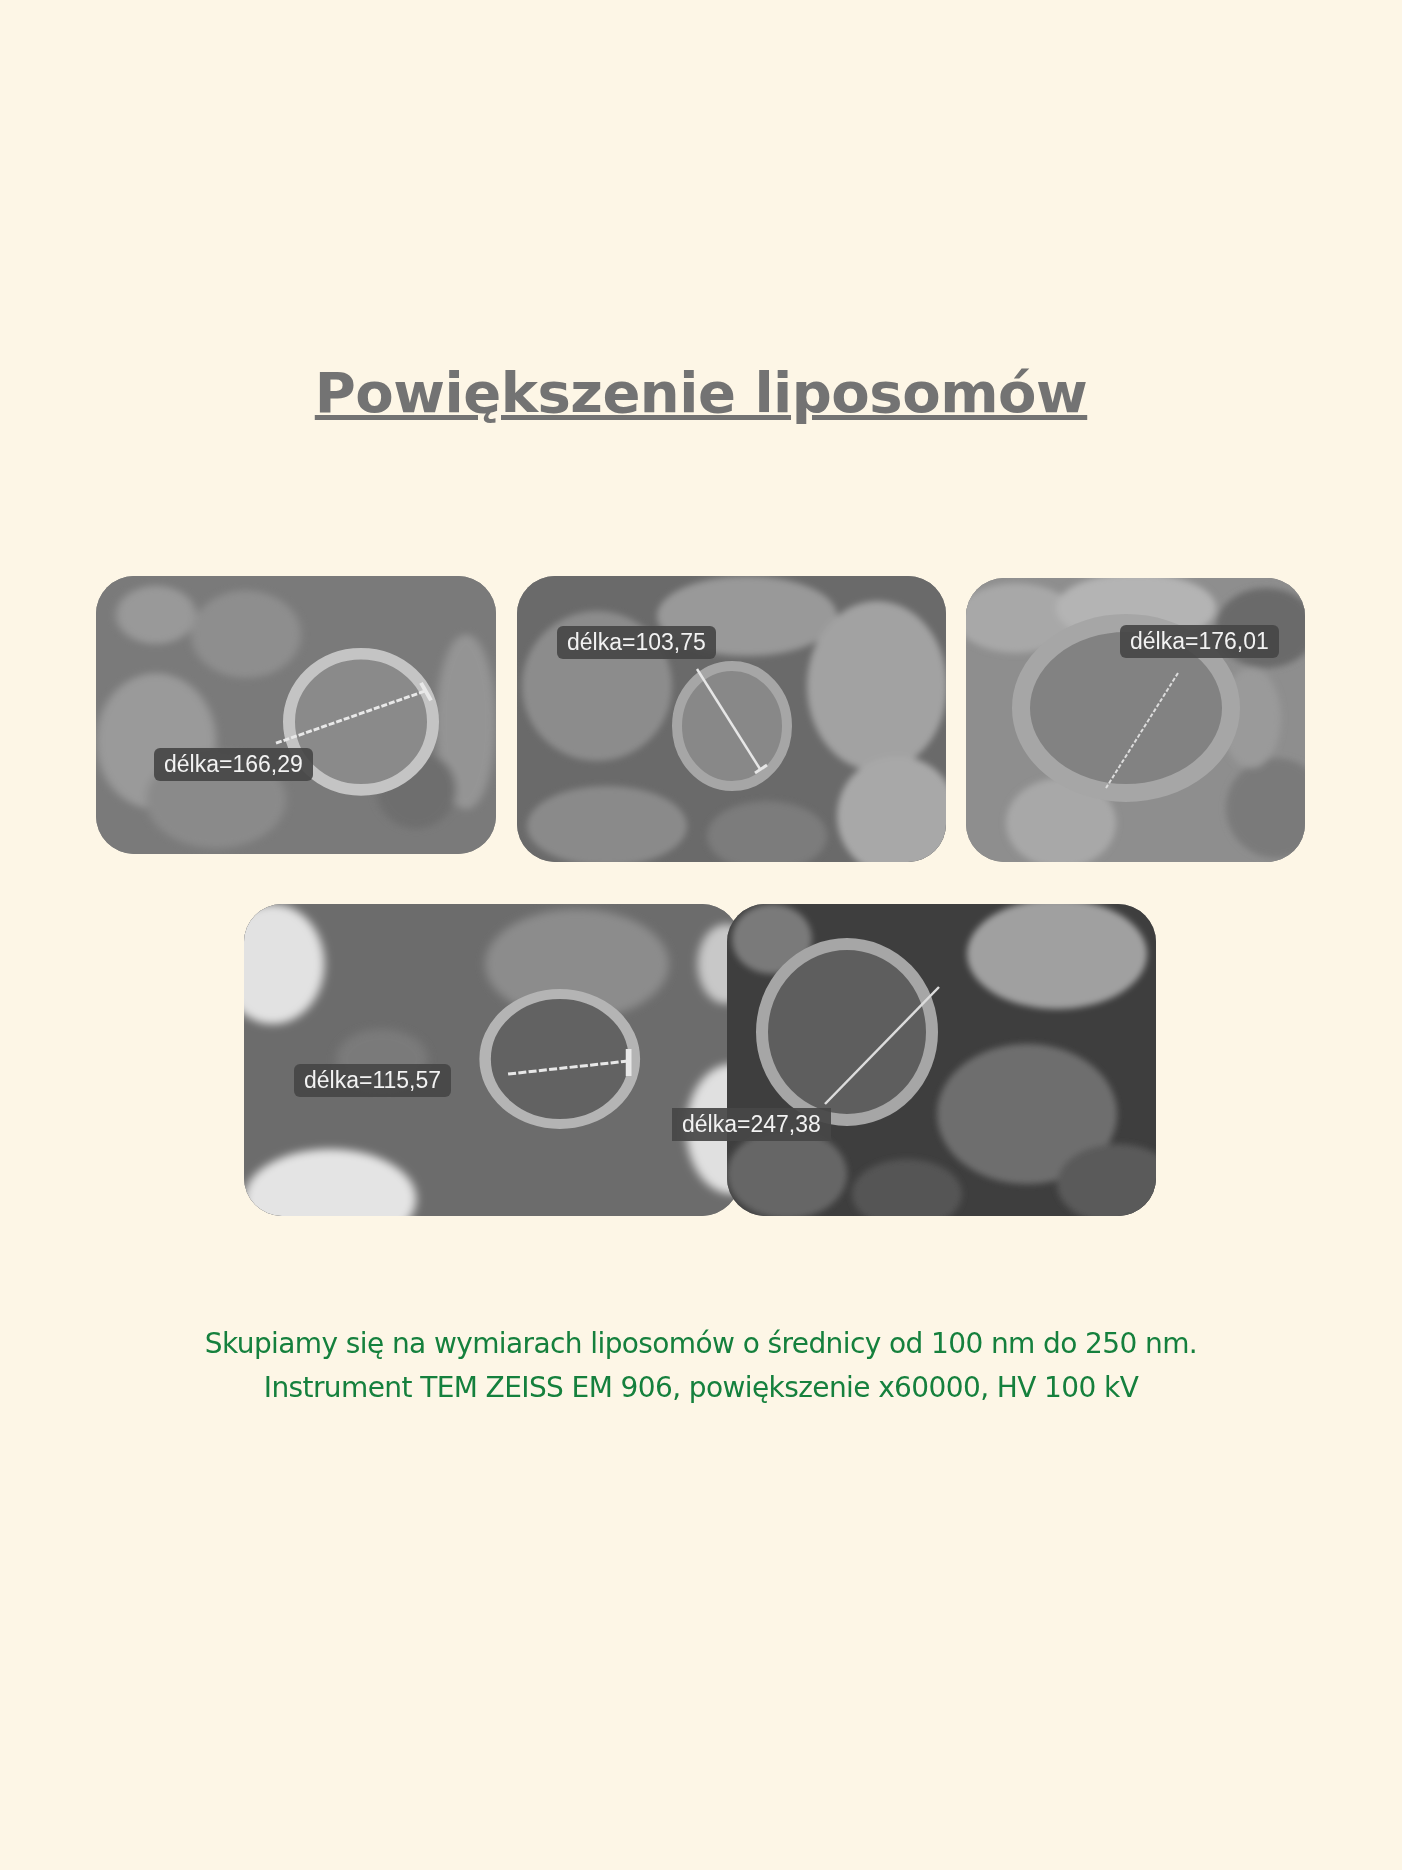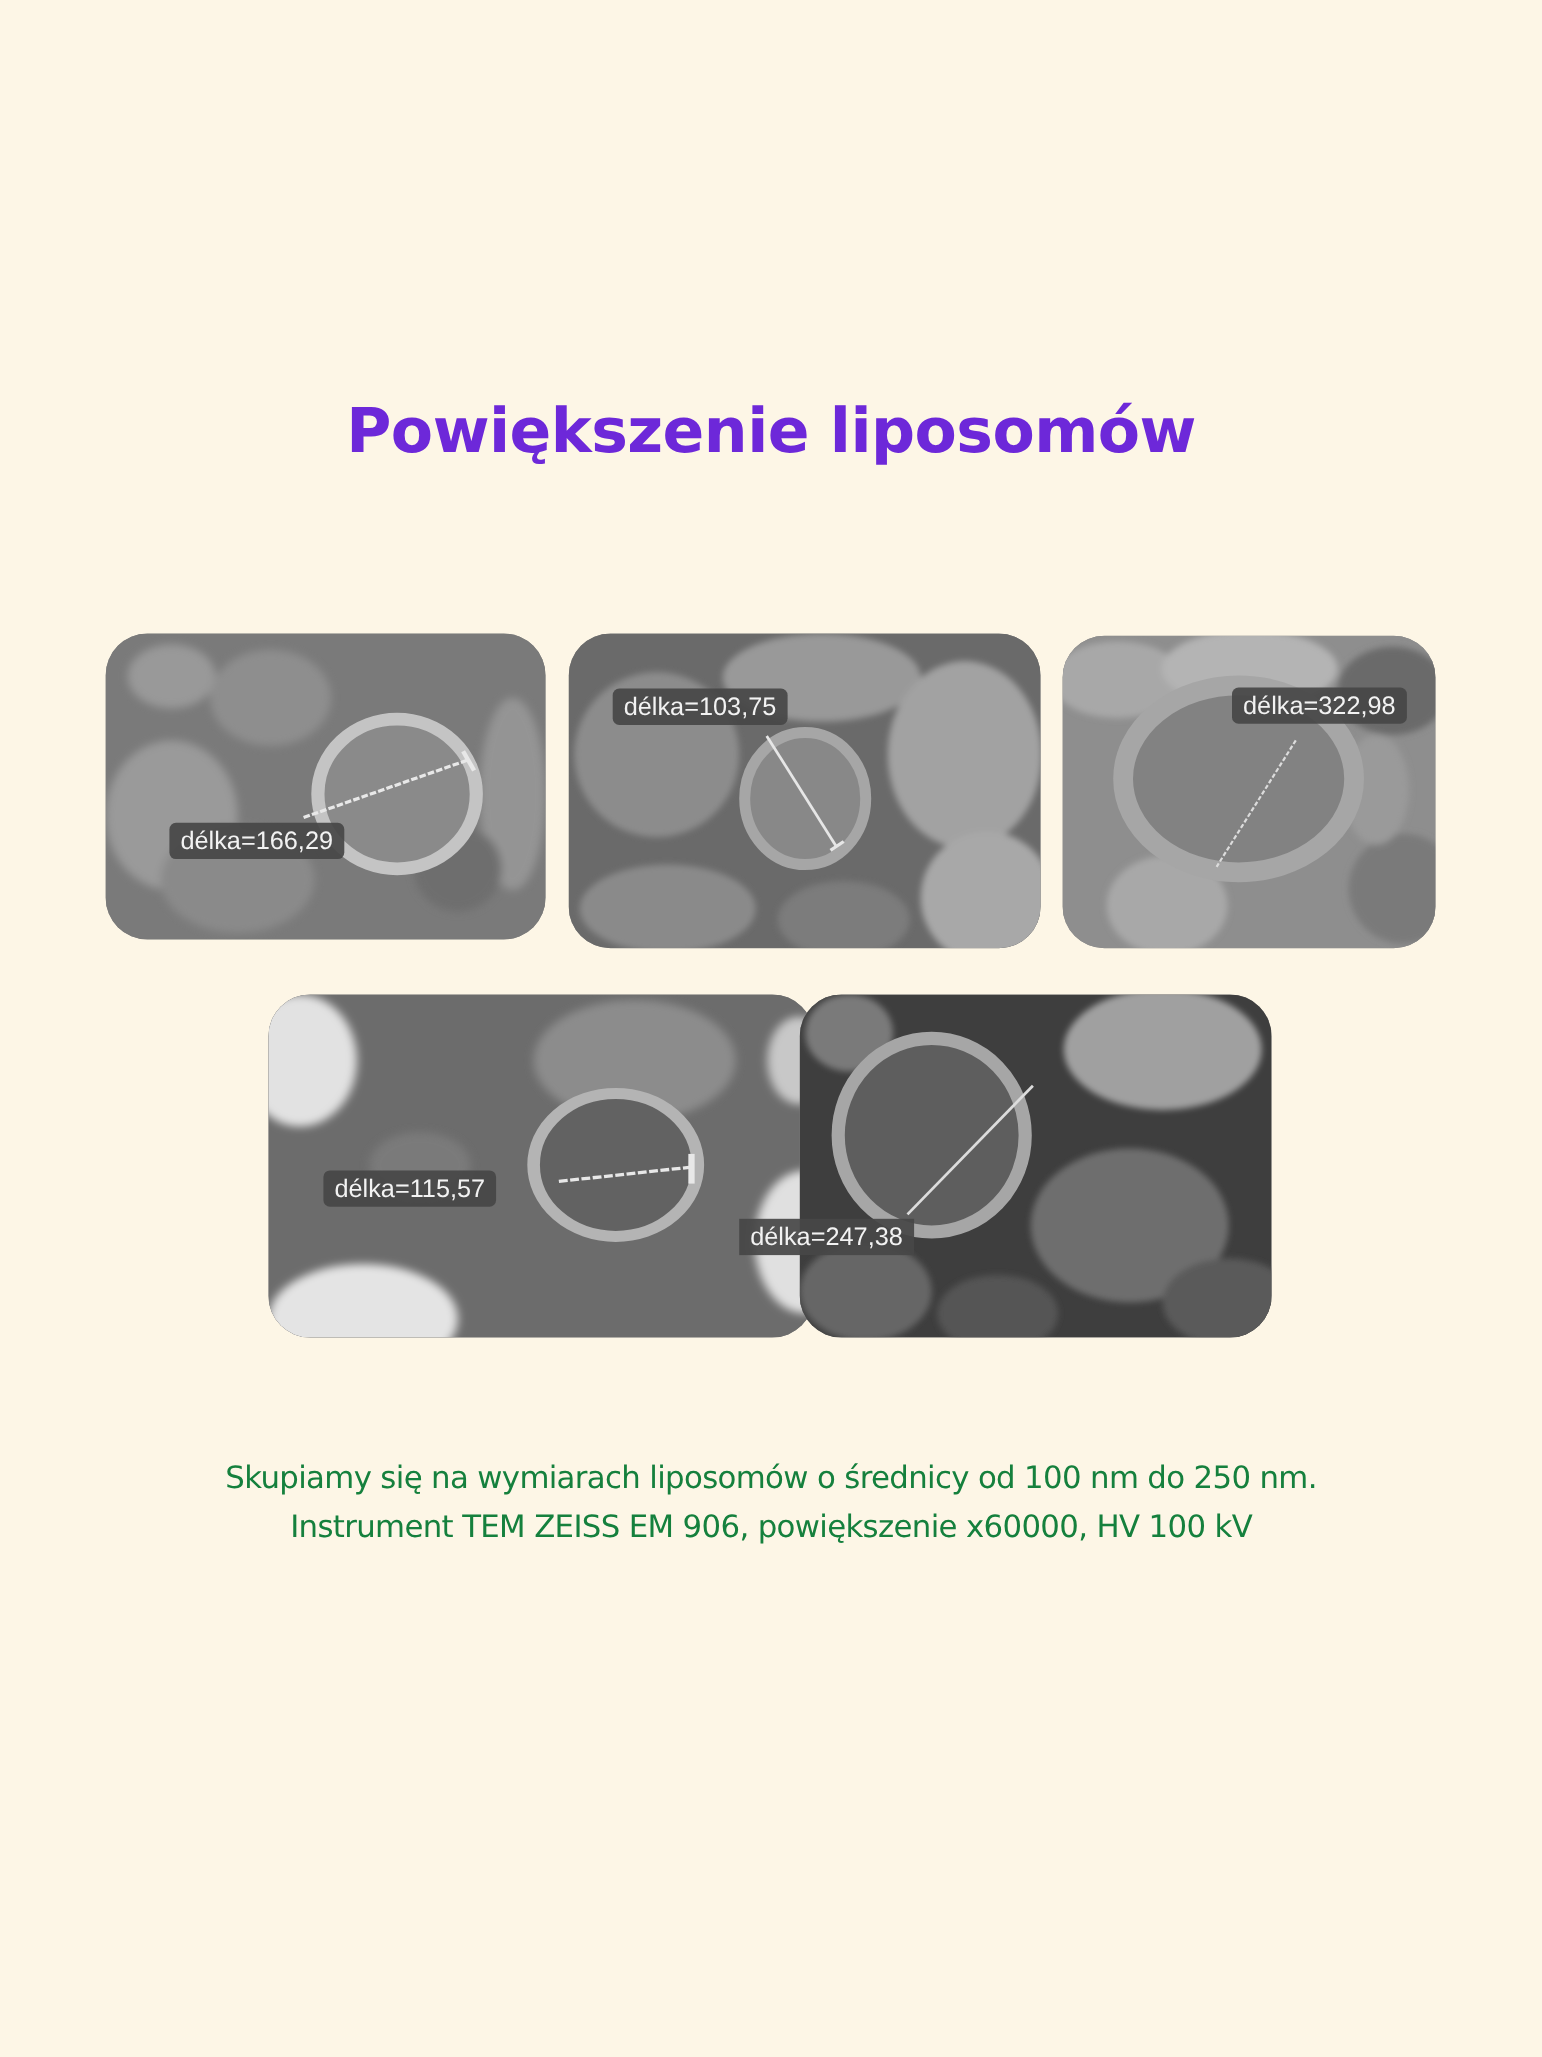--- a/index.html
+++ b/index.html
@@ -10,22 +10,23 @@
       overflow: hidden;
       font-family: "DejaVu Sans", "Liberation Sans", sans-serif;
     }
     .title {
       position: absolute; left: 0; right: 0; top: 360px;
       text-align: center;
       font-family: "DejaVu Sans", sans-serif;
       font-weight: bold;
       font-size: 56px;
       letter-spacing: -0.5px;
-      color: #6d28d9;
+      color: #737373;
       margin: 0;
+      text-decoration: underline;
     }
     .tile {
       position: absolute;
       border-radius: 38px;
       overflow: hidden;
       background: #808080;
     }
     .tile svg { position: absolute; left: 0; top: 0; width: 100%; height: 100%; }
     .label {
       position: absolute;
@@ -112,21 +113,21 @@
       <ellipse cx="50" cy="40" rx="60" ry="35" fill="#a8a8a8"></ellipse>
       <ellipse cx="170" cy="30" rx="80" ry="35" fill="#b4b4b4"></ellipse>
       <ellipse cx="300" cy="50" rx="50" ry="40" fill="#6a6a6a"></ellipse>
       <ellipse cx="95" cy="245" rx="55" ry="45" fill="#a8a8a8"></ellipse>
       <ellipse cx="310" cy="230" rx="50" ry="50" fill="#7a7a7a"></ellipse>
       <ellipse cx="285" cy="140" rx="30" ry="50" fill="#9a9a9a"></ellipse>
     </g>
     <ellipse cx="160" cy="130" rx="105" ry="85" fill="#828282" stroke="#a6a6a6" stroke-width="18"></ellipse>
     <line x1="212" y1="95" x2="140" y2="210" stroke="#dcdcdc" stroke-width="2" stroke-dasharray="4 2"></line>
   </svg>
-  <span class="label" style="left:154px; top:47px;">délka=322,98</span>
+  <span class="label" style="left:154px; top:47px;">délka=176,01</span>
 </div>
 
 <div class="tile" style="left:244px; top:904px; width:496px; height:312px;">
   <svg viewBox="0 0 432 312" preserveAspectRatio="none">
     <defs>
       <filter id="f4">
           <feGaussianBlur stdDeviation="4"></feGaussianBlur>
         </filter>
     </defs>
     <rect width="432" height="312" fill="#6c6c6c"></rect>

